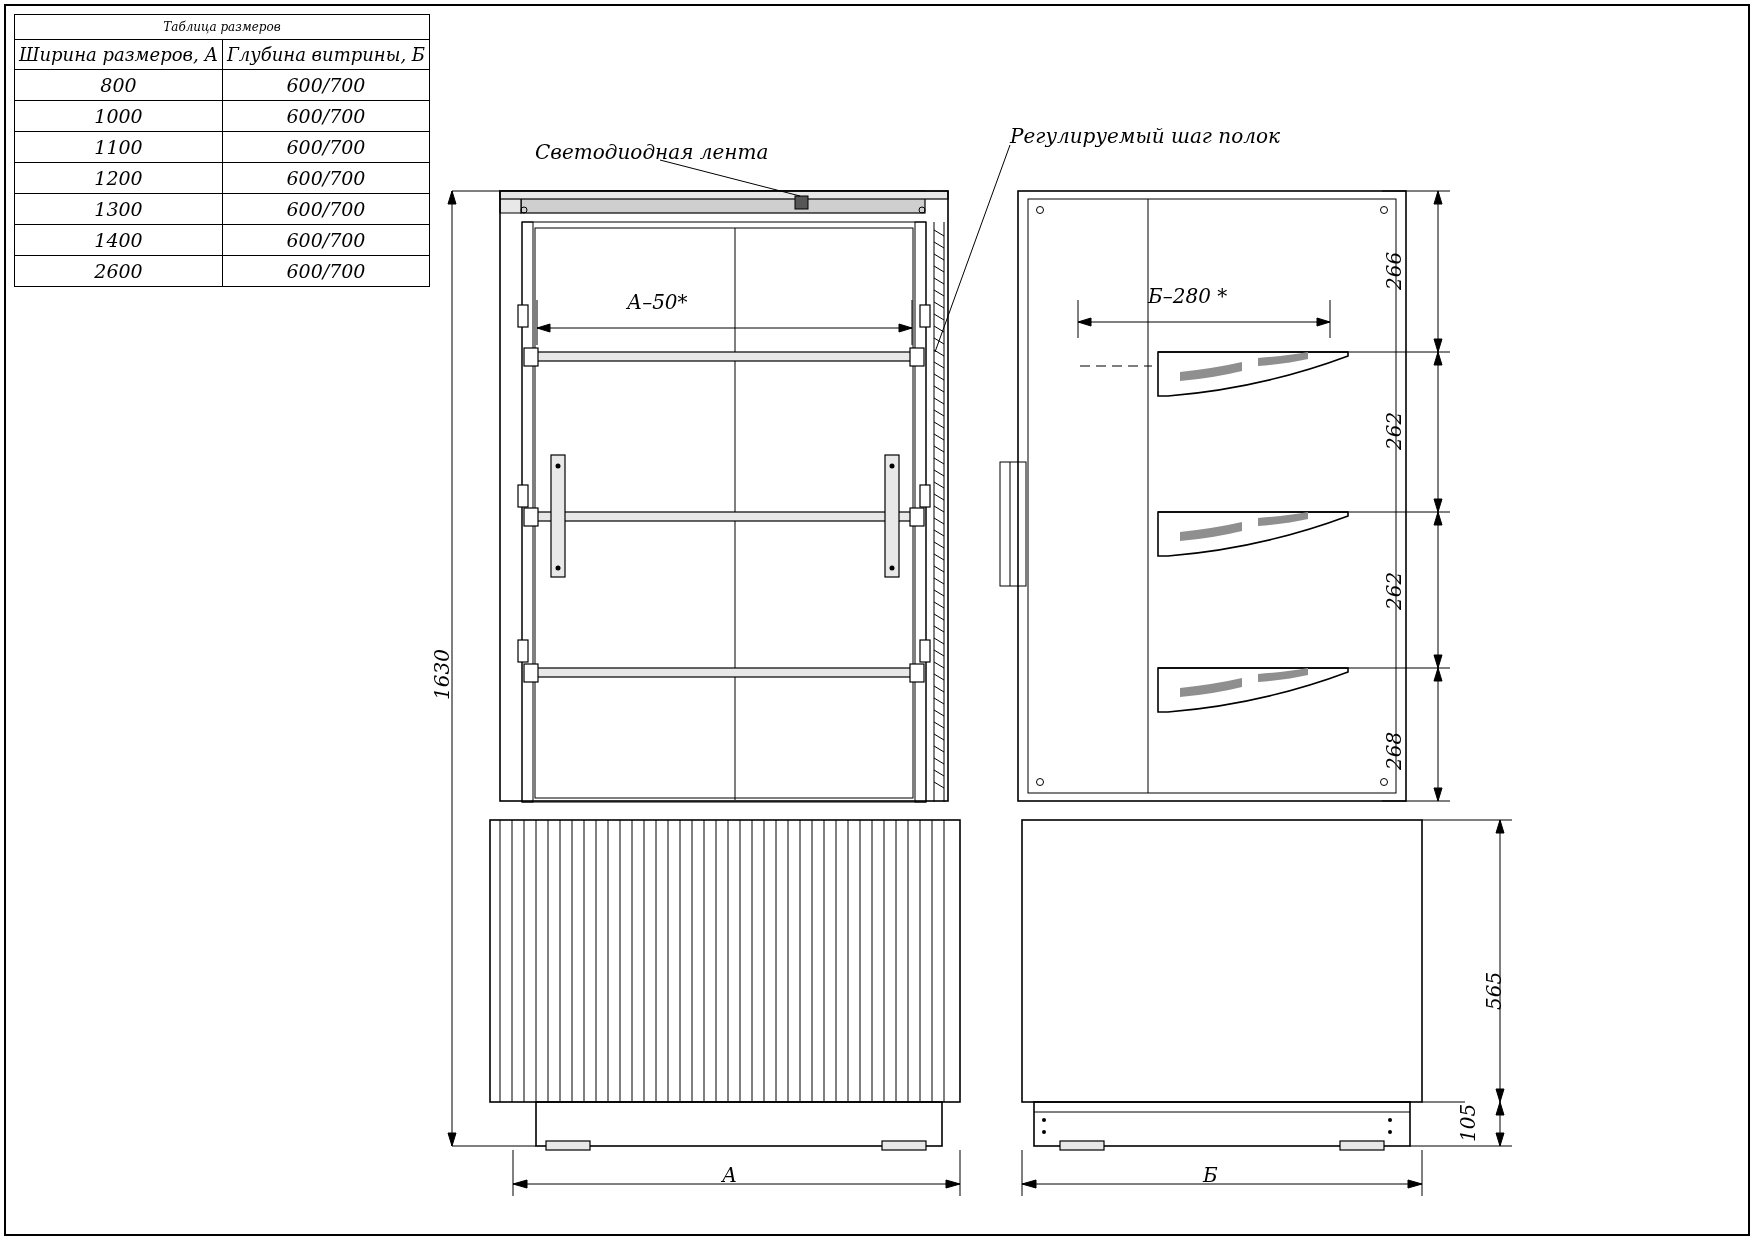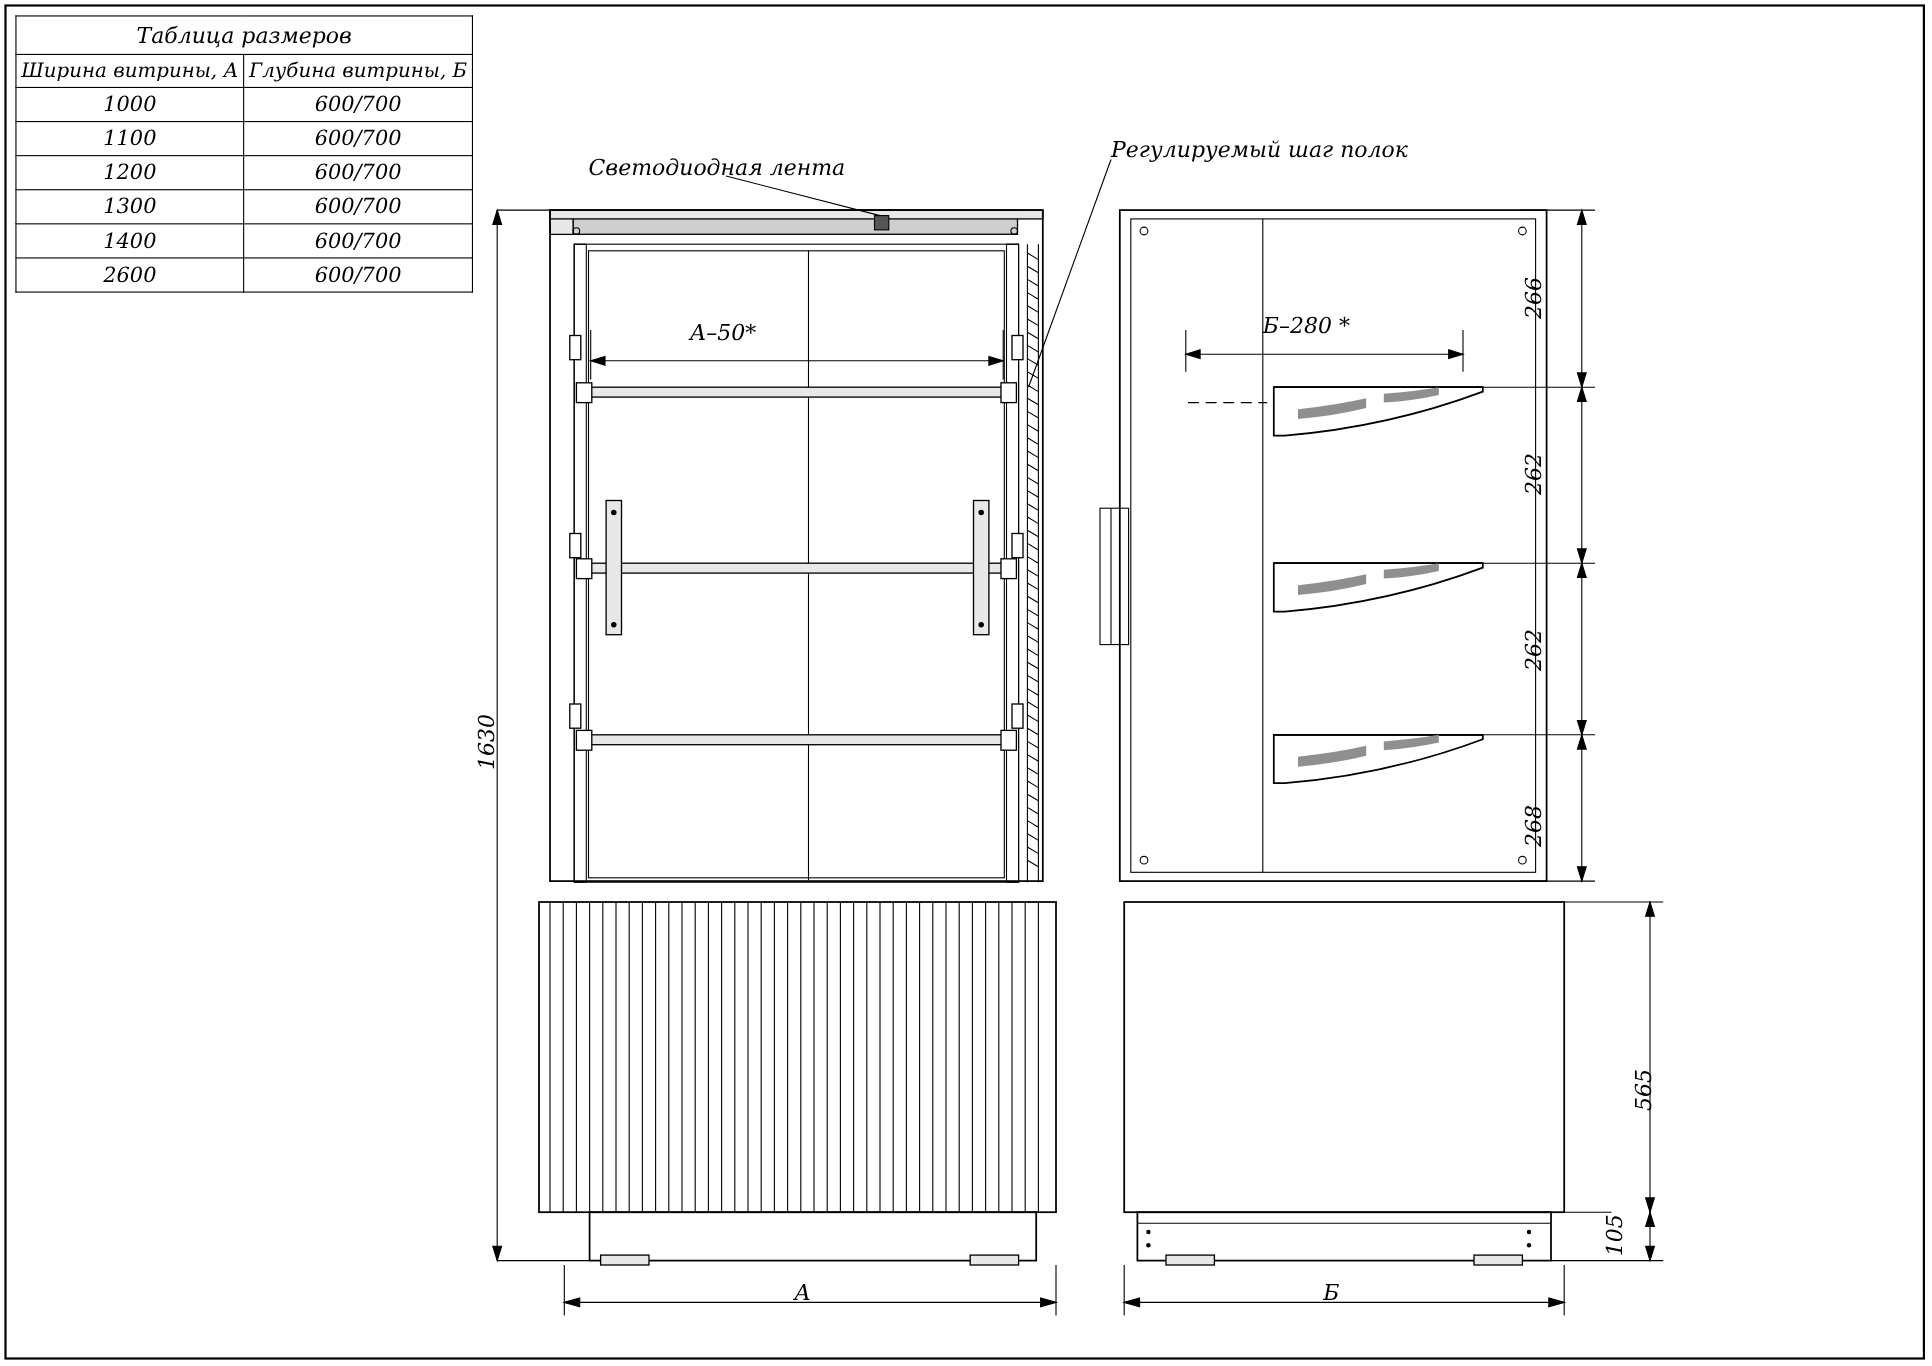--- a/index.html
+++ b/index.html
@@ -39,21 +39,21 @@
     font-size: 19px;
     color: #000;
   }
   #size-table td, #size-table th {
     border: 1.5px solid #000;
     text-align: center;
     padding: 4px 2px;
     font-weight: normal;
   }
   #size-table .title-cell {
-    font-size: 20px;
+    font-size: 12px;
     padding: 5px 6px;
   }
   #size-table .hdr td {
     font-size: 18px;
   }
 
   
   #legend {
     position: absolute;
     left: 455px;
@@ -100,22 +100,26 @@
 
 <div id="page">
   <div id="frame"></div>
 
   <table id="size-table">
     <tbody>
         <tr>
       <td class="title-cell" colspan="2">Таблица размеров</td>
     </tr>
     <tr class="hdr">
-      <td>Ширина витрины, А</td>
+      <td>Ширина размеров, А</td>
       <td>Глубина витрины, Б</td>
+    </tr>
+    <tr>
+      <td>800</td>
+      <td>600/700</td>
     </tr>
     <tr>
       <td>1000</td>
       <td>600/700</td>
     </tr>
     <tr>
       <td>1100</td>
       <td>600/700</td>
     </tr>
     <tr>

